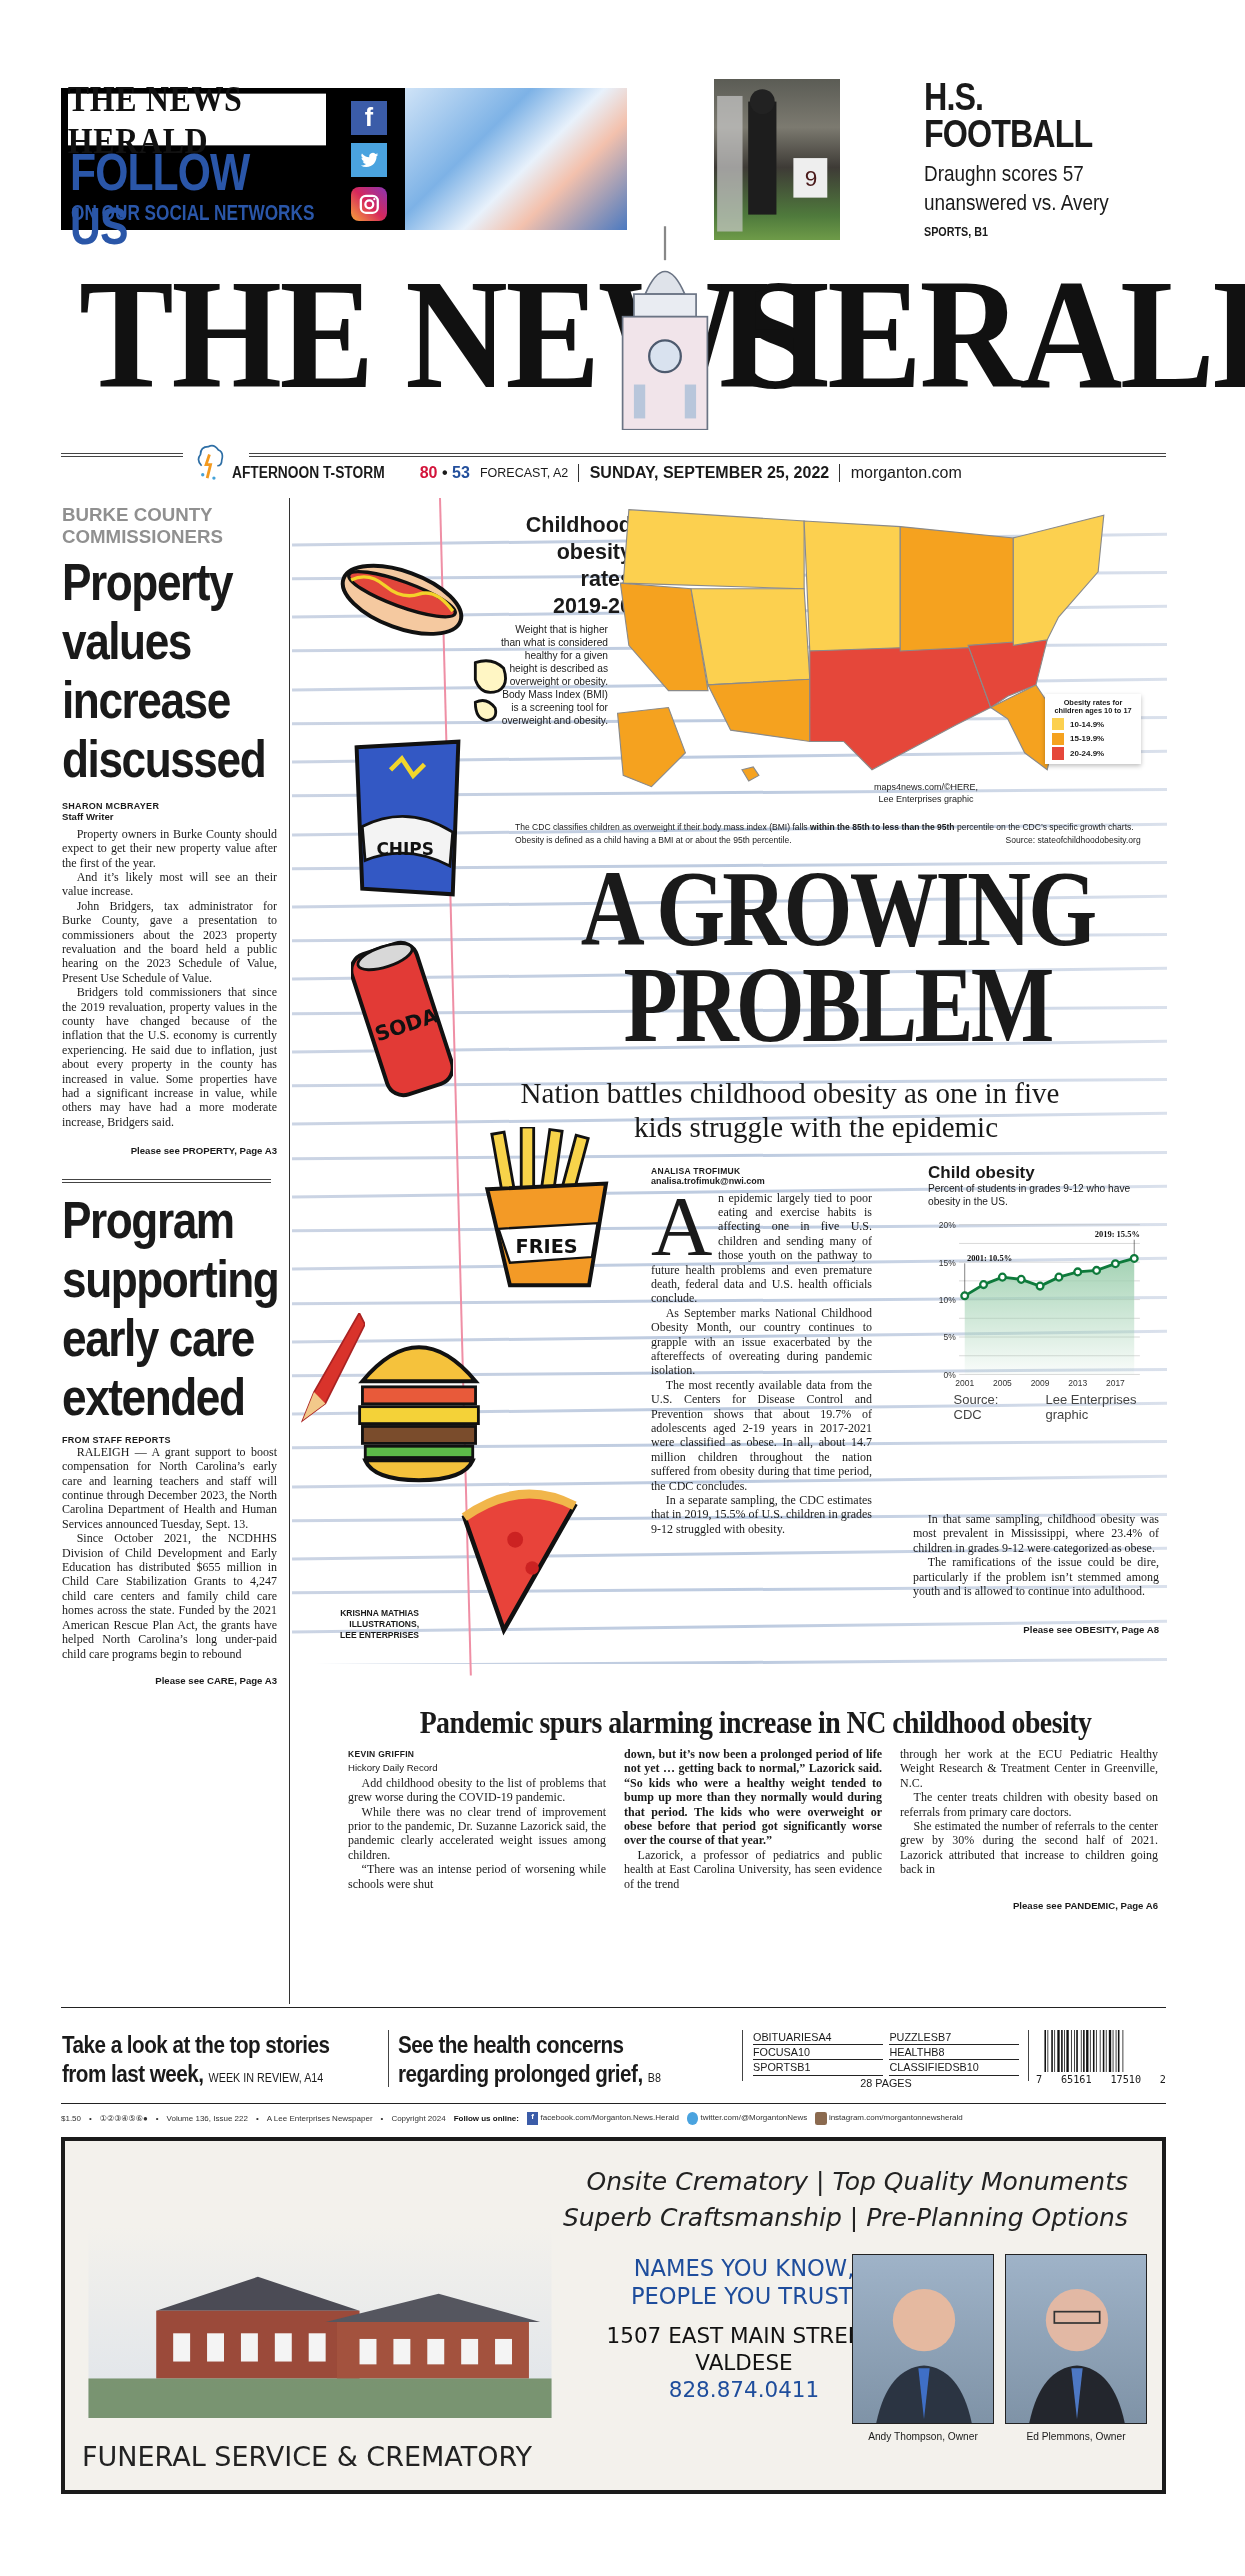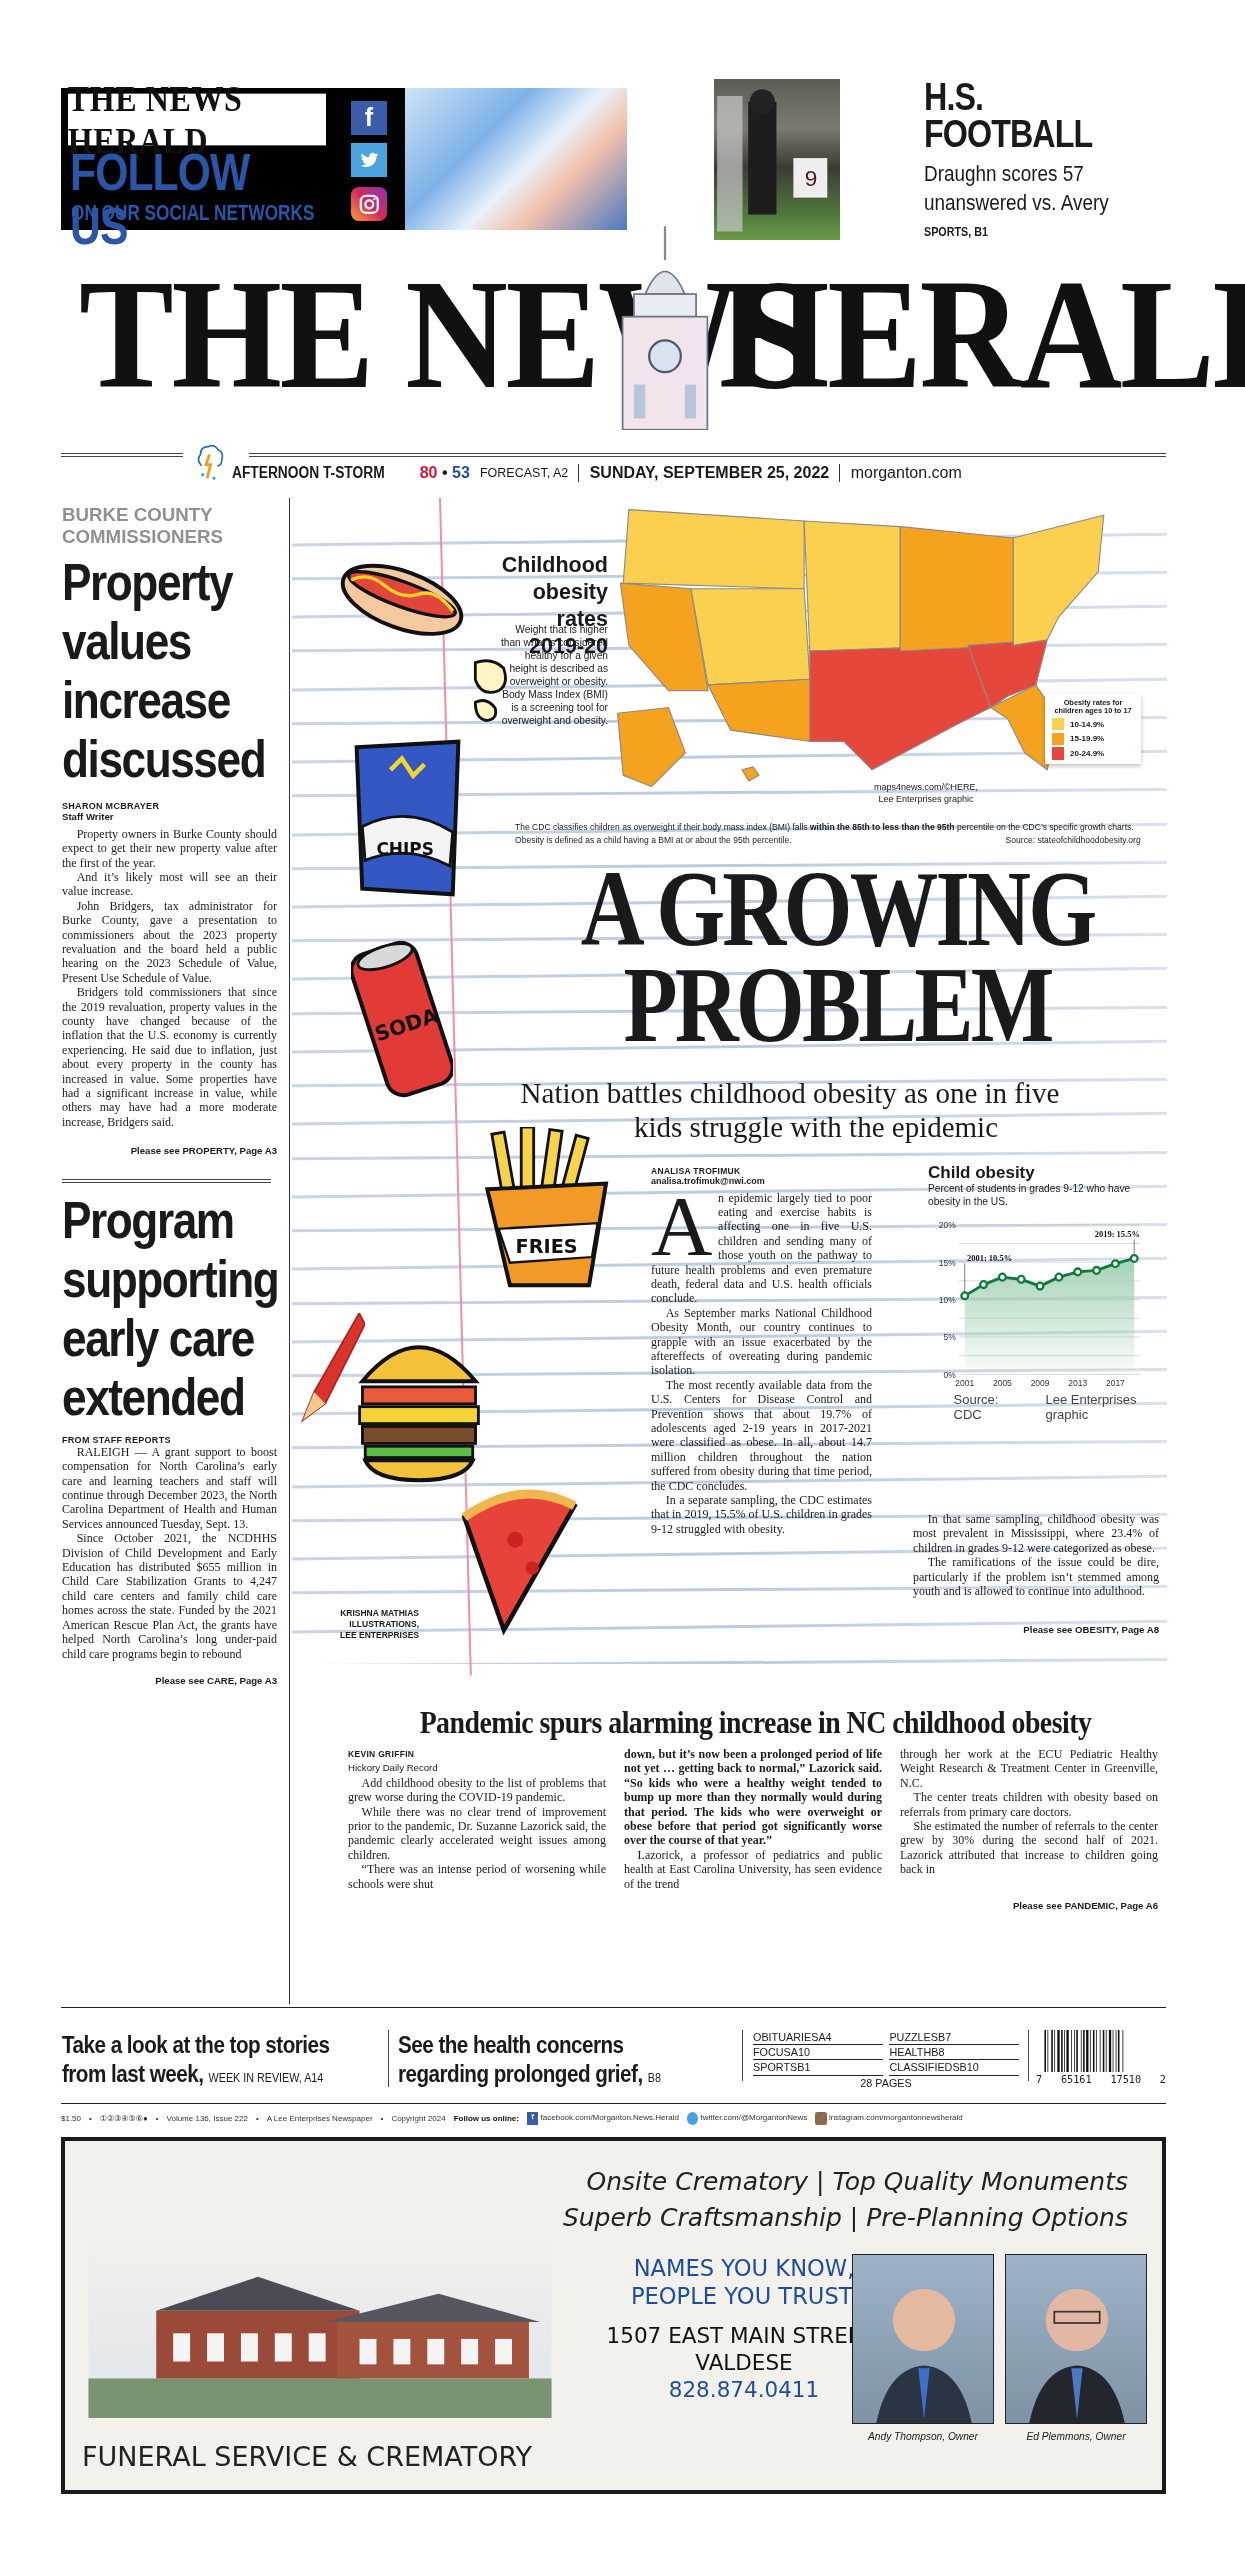--- a/index.html
+++ b/index.html
@@ -47,21 +47,21 @@
   #rail-divider { left: 289px; top: 498px; width: 1.1px; height: 1506px; background: #333; }
 
   
   #notebook { left: 292px; top: 498px; width: 875px; height: 1166px; overflow: hidden; }
   .nb-line { position: absolute; left: 0; width: 906px; height: 2.8px; background: linear-gradient(90deg, rgba(140,160,195,0.45), rgba(160,180,210,0.7), rgba(140,160,195,0.3)); }
   #margin-line { left: 439px; top: 498px; width: 1.7px; height: 1178px; background: #ef8fa5; transform: rotate(-1.5deg); transform-origin: top; }
 
   .doodle { position: absolute; }
   .doodle-label { font-family: "DejaVu Sans", sans-serif; font-weight: bold; }
 
-  #map-title { left: 498px; top: 512px; width: 110px; text-align: right; font-family: "Liberation Sans", sans-serif; font-weight: bold; font-size: 21.5px; line-height: 27px; margin-top: 40px; }
+  #map-title { left: 522px; top: 512px; width: 110px; text-align: right; font-family: "Liberation Sans", sans-serif; font-weight: bold; font-size: 21.5px; line-height: 27px; }
   #map-desc { left: 498px; top: 623px; width: 110px; text-align: right; font-family: "Liberation Sans", sans-serif; font-size: 10.2px; line-height: 13px; }
   #map { left: 617px; top: 504px; width: 493px; height: 294px; }
   #map-legend { left: 1045px; top: 694px; width: 96px; background: #fff; box-shadow: 0 2.3px 4.5px rgba(0,0,0,0.25); padding: 4.5px 6.8px; font-family: "Liberation Sans", sans-serif; }
   #map-legend .lt { font-weight: bold; font-size: 7.4px; text-align: center; line-height: 8.5px; }
   .leg-row { display: flex; align-items: center; gap: 5.7px; margin-top: 2.3px; font-weight: bold; font-size: 8px; }
   .swatch { width: 12.5px; height: 12.5px; }
   #map-credit { left: 872px; top: 781px; width: 108px; text-align: center; font-family: "Liberation Sans", sans-serif; font-size: 9px; line-height: 12px; }
   #map-note { left: 515px; top: 821px; width: 645px; font-family: "Liberation Sans", sans-serif; font-size: 8.8px; line-height: 12.5px; transform: scaleX(0.97); transform-origin: left; }
 
   #main-head { left: 512px; top: 861px; width: 651px; text-align: center; font-family: "Liberation Serif", serif; font-size: 108px; line-height: 96px; letter-spacing: -3.4px; transform: scaleX(0.82); transform-origin: center; }
@@ -103,21 +103,21 @@
 
   
   #ad { left: 61px; top: 2137px; width: 1105px; height: 357px; border: 4.5px solid #1b1b1b; background: #f3f1ec; }
   #ad .tag1 { position: absolute; right: 34px; top: 22.6px; font-family: "DejaVu Sans", sans-serif; font-style: italic; font-size: 25px; line-height: 36px; text-align: right; color: #222; }
   #ad .names { position: absolute; left: 532px; top: 113px; width: 294px; text-align: center; font-family: "DejaVu Sans", sans-serif; font-size: 22.6px; line-height: 28px; color: #1e4d9c; }
   #ad .addr { position: absolute; left: 532px; top: 181px; width: 294px; text-align: center; font-family: "DejaVu Sans", sans-serif; font-size: 21.5px; line-height: 27px; color: #111; }
   #ad .phone { color: #1e4d9c; }
   #ad .service { position: absolute; left: 17px; top: 300px; width: 510px; font-family: "DejaVu Sans", sans-serif; font-size: 27px; color: #222; }
   #ad .building { position: absolute; left: 22.6px; top: 85px; width: 464px; height: 192px; }
   .portrait { position: absolute; top: 113px; width: 142px; height: 170px; border: 1.1px solid #222; overflow: hidden; background: linear-gradient(180deg, #9fb3c8 0%, #7f93a7 100%); }
-  .portrait-cap { position: absolute; top: 290px; width: 142px; text-align: center; font-family: "Liberation Sans", sans-serif; font-size: 10.2px; font-style: italic; }
+  .portrait-cap { position: absolute; top: 290px; width: 142px; text-align: center; font-family: "Liberation Sans", sans-serif; font-size: 10.2px; }
 </style>
 </head>
 <body>
 
 <div id="promo-social" class="abs">
   <div class="logo-box">THE NEWS HERALD</div>
   <div class="follow">FOLLOW US</div>
   <div class="networks">ON OUR SOCIAL NETWORKS</div>
   <div class="soc-icon" style="top:12.5px;background:#3b5ca8;">f</div>
   <div class="soc-icon" style="top:55px;background:#4aa3df;">

